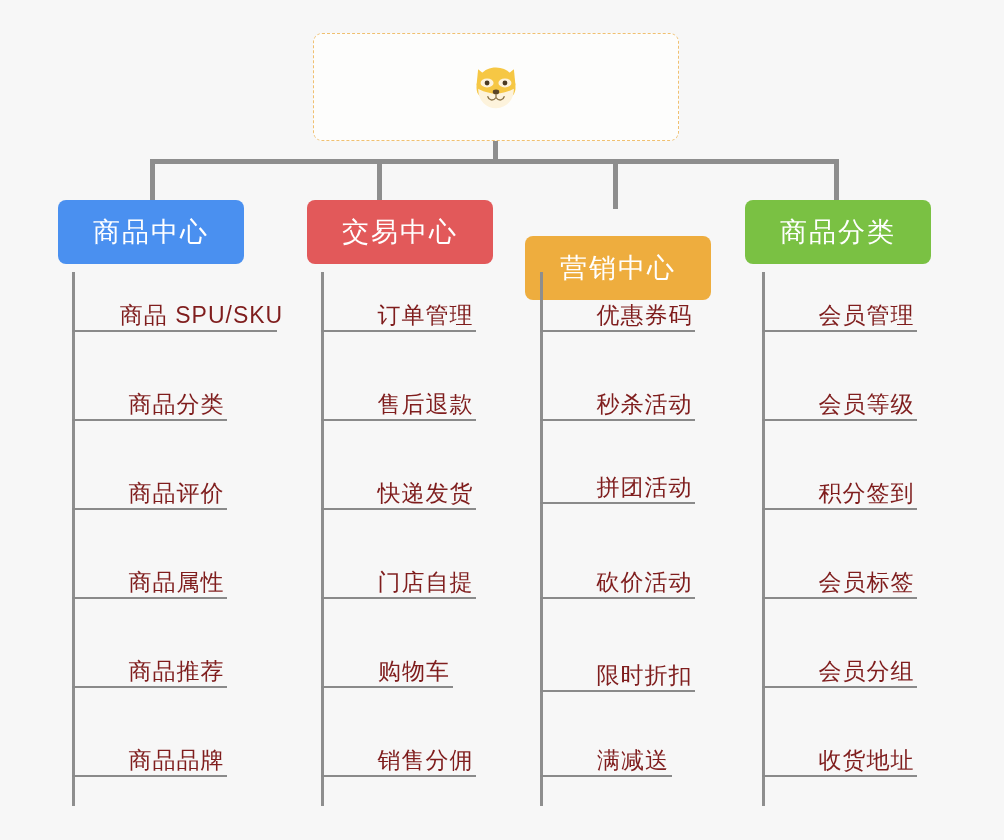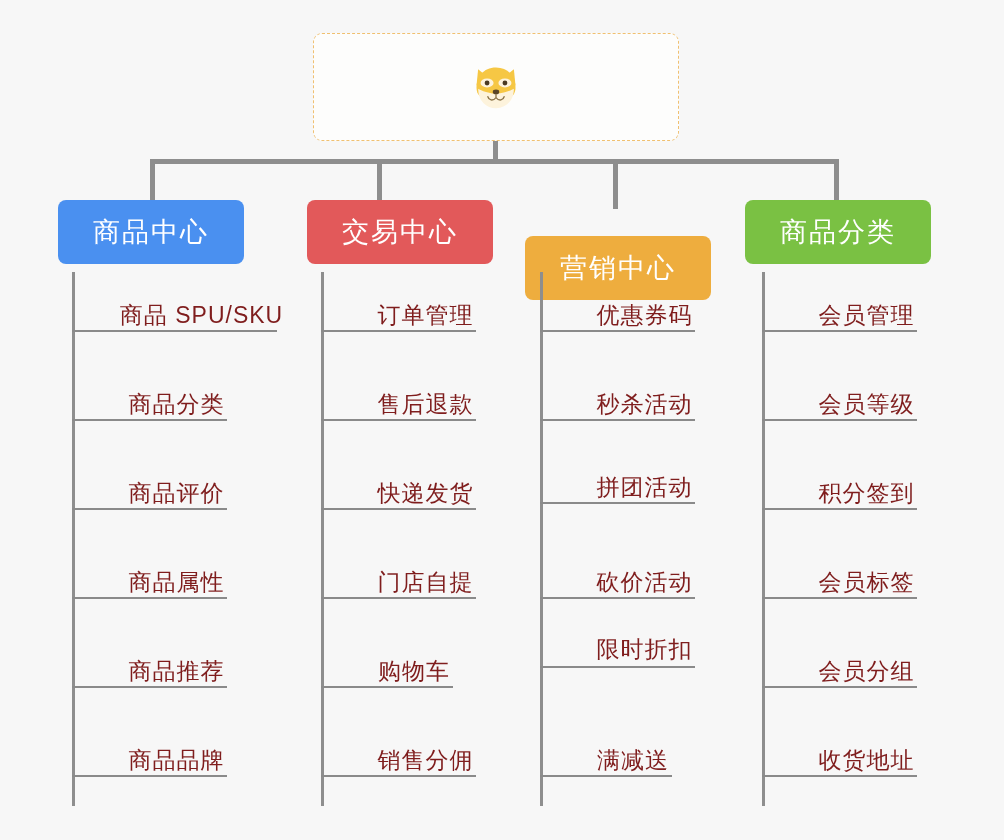--- a/index.html
+++ b/index.html
@@ -185,21 +185,21 @@
         </div>
         <div class="leaf-item" style="top: 89px; width: 155px;">
           <span class="leaf-label">秒杀活动</span>
         </div>
         <div class="leaf-item" style="top: 172px; width: 155px;">
           <span class="leaf-label">拼团活动</span>
         </div>
         <div class="leaf-item" style="top: 267px; width: 155px;">
           <span class="leaf-label">砍价活动</span>
         </div>
-        <div class="leaf-item" style="top: 336px; width: 155px; font-family: Liberation Mono, monospace;">
+        <div class="leaf-item" style="top: 360px; width: 155px;">
           <span class="leaf-label">限时折扣</span>
         </div>
         <div class="leaf-item" style="top: 445px; width: 132px;">
           <span class="leaf-label">满减送</span>
         </div>
       </div>
       <div class="leaf-col" style="left: 762px;">
         <div class="leaf-spine" style="background: rgb(142, 142, 142);"></div>
         <div class="leaf-item" style="top: 0px; width: 155px;">
           <span class="leaf-label">会员管理</span>

